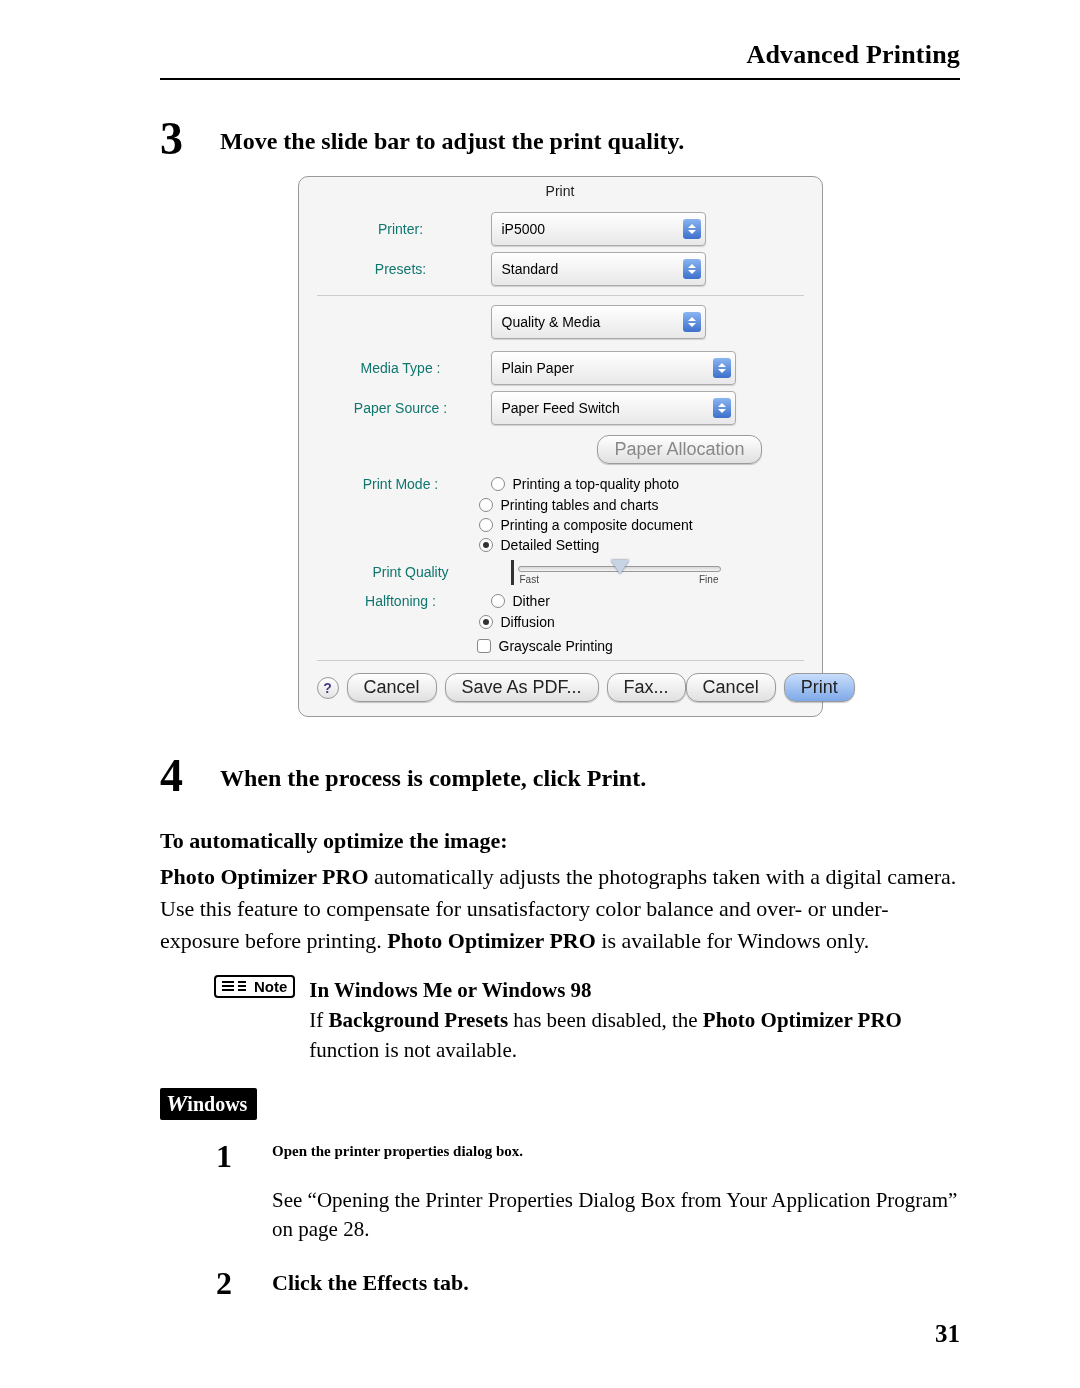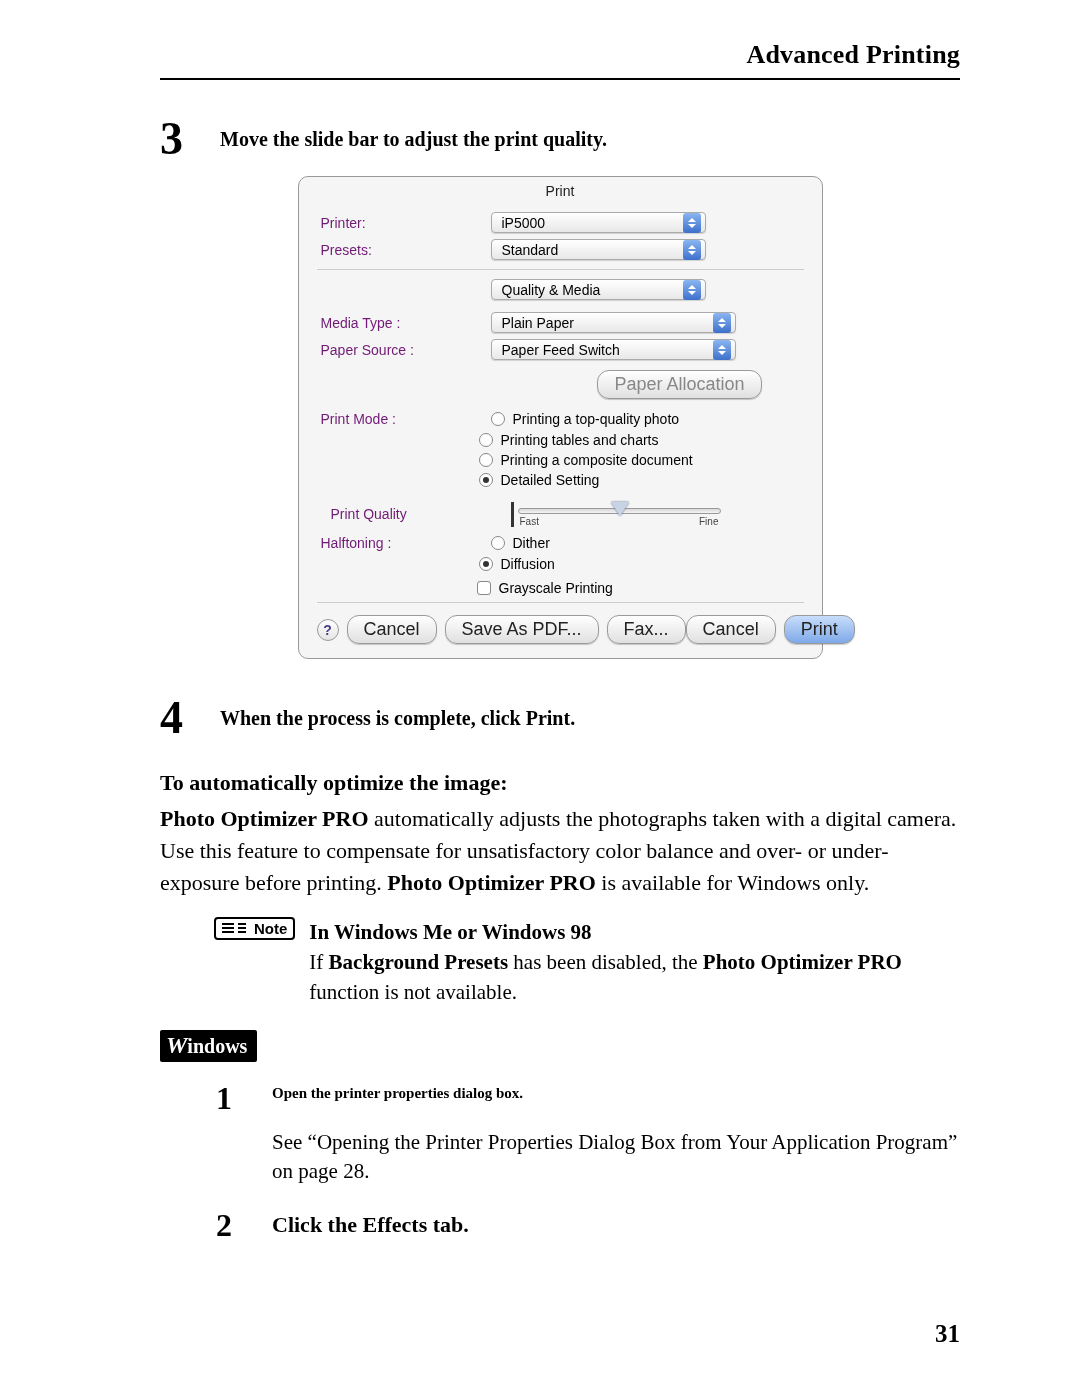--- a/index.html
+++ b/index.html
@@ -31,21 +31,21 @@
     font-weight: bold;
     width: 60px;
     line-height: 1;
     flex-shrink: 0;
   }
   .step-num.small {
     font-size: 32px;
     width: 56px;
   }
   .step-text {
-    font-size: 20px;
+    font-size: 24px;
     font-weight: bold;
     padding-top: 10px;
     line-height: 1.3;
   }
   .step-text.small {
     font-size: 22px;
     padding-top: 2px;
   }
   .step-sub {
     font-size: 21px;
@@ -71,32 +71,32 @@
     padding: 6px 0 10px 0;
     color: #222;
   }
   .mac-row {
     display: flex;
     align-items: center;
     padding: 3px 22px;
   }
   .mac-label {
     width: 170px;
-    text-align: left;
+    text-align: center;
     padding-right: 10px;
-    color: #701a75;
+    color: #0f766e;
   }
   .mac-select {
     display: flex;
     align-items: center;
     justify-content: space-between;
     background: linear-gradient(#ffffff,#e8e8e8);
     border: 1px solid #aaa;
     border-radius: 4px;
-    height: 21px;
+    height: 34px;
     padding: 0 4px 0 10px;
     box-shadow: 0 1px 1px rgba(0,0,0,0.15);
   }
   .mac-select.w1 { width: 215px; }
   .mac-select.w2 { width: 245px; }
   .blue-arrows {
     width: 18px;
     height: 20px;
     background: linear-gradient(#8ab5f0,#3d70cc);
     border-radius: 3px;
@@ -130,21 +130,21 @@
     display: flex;
     align-items: center;
     justify-content: center;
   }
   .mac-radio.on::after {
     content: ""; width: 6px; height: 6px; background: #333; border-radius: 50%;
   }
   .quality-slider {
     display: flex;
     align-items: flex-start;
-    margin: 9px 0 2px 0;
+    margin: 2px 0 2px 0;
     padding-left: 32px;
   }
   .slider-track-wrap {
     width: 210px;
     margin-left: 10px;
     border-left: 3px solid #333;
     padding: 2px 0 0 4px;
   }
   .slider-bar {
     height: 6px;

